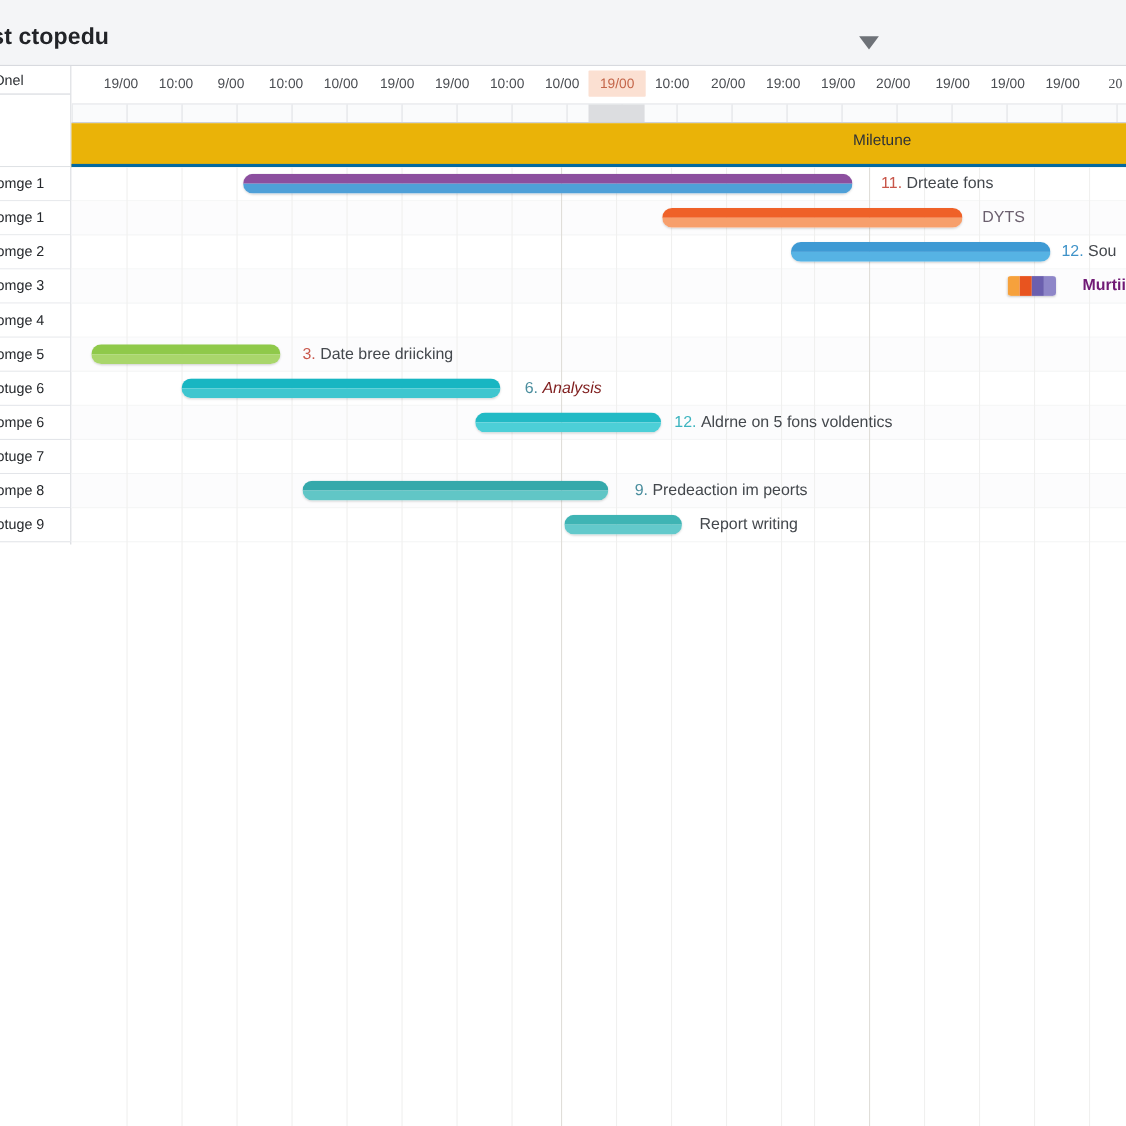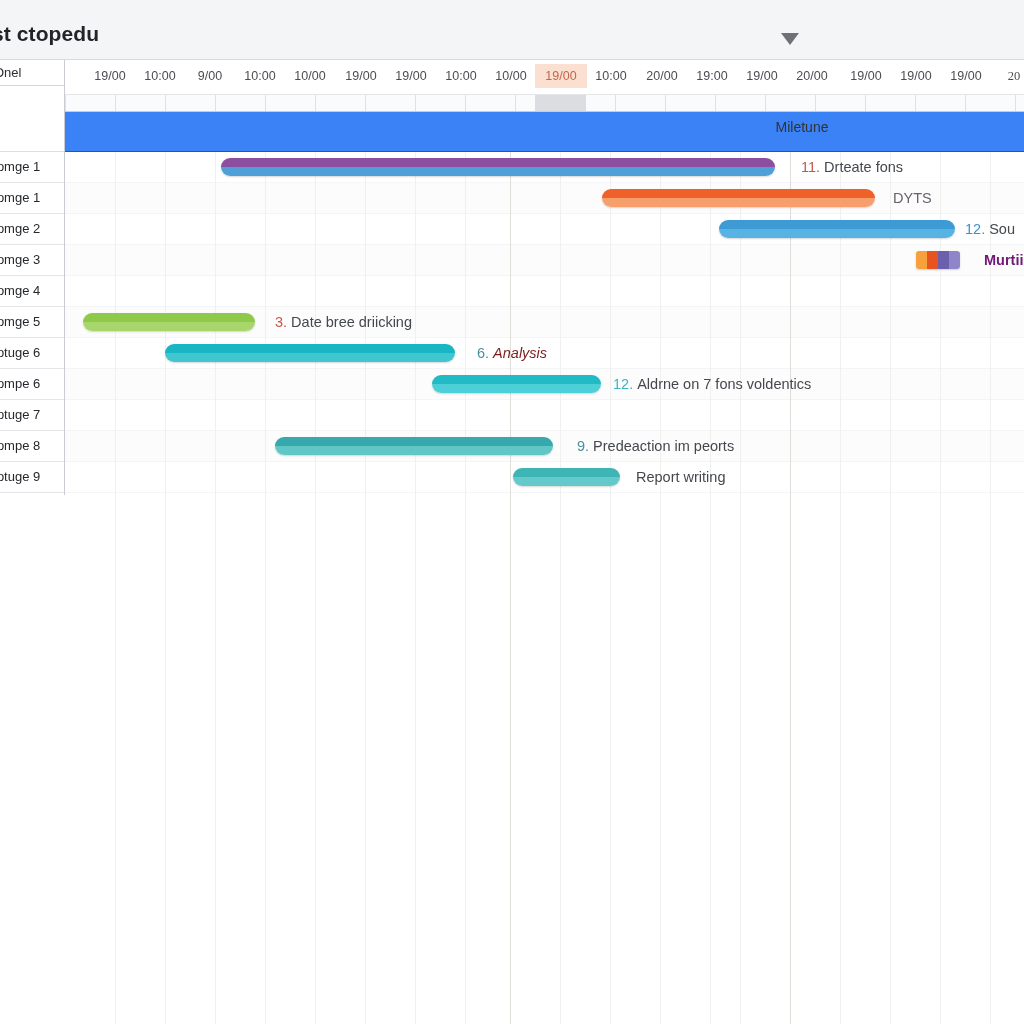--- a/index.html
+++ b/index.html
@@ -144,22 +144,22 @@
     transform: translateX(-9px);
     z-index: 4;
   }
 
   
   #sub-head {
     position: absolute;
     left: 65px; top: 112px;
     width: 959px;
     height: 40px;
-    background: #3b82f6;
-    border-bottom: 1px solid #0369a1;
+    background: #eab308;
+    border-bottom: 3px solid #0369a1;
   }
   #milestone-label {
     position: absolute;
     top: 7px;
     font-size: 14px;
     color: #2f3237;
     white-space: nowrap;
     transform: translateX(-50%);
   }
 
@@ -392,21 +392,21 @@
         <div class="bar-label" style="left: 210px; top: 162px;"><span class="num" style="color: rgb(200, 86, 74);">3.</span><span style="color: rgb(68, 72, 77);">Date bree driicking</span></div>
         <div class="bar" style="left: 100px; width: 290px; top: 192px;">
           <div class="top" style="background: rgb(23, 182, 194);"></div>
           <div class="bot" style="background: rgb(63, 198, 207);"></div>
         </div>
         <div class="bar-label" style="left: 412px; top: 193px;"><span class="num" style="color: rgb(75, 142, 158);">6.</span><span style="color: #7f1d1d; font-style: italic;">Analysis</span></div>
         <div class="bar" style="left: 367px; width: 169px; top: 223px;">
           <div class="top" style="background: rgb(34, 186, 197);"></div>
           <div class="bot" style="background: rgb(76, 207, 215);"></div>
         </div>
-        <div class="bar-label" style="left: 548px; top: 224px;"><span class="num" style="color: rgb(60, 180, 191);">12.</span><span style="color: rgb(68, 72, 77);">Aldrne on 7 fons voldentics</span></div>
+        <div class="bar-label" style="left: 548px; top: 224px;"><span class="num" style="color: rgb(60, 180, 191);">12.</span><span style="color: rgb(68, 72, 77);">Aldrne on 5 fons voldentics</span></div>
         <div class="bar" style="left: 210px; width: 278px; top: 285px;">
           <div class="top" style="background: rgb(53, 169, 171);"></div>
           <div class="bot" style="background: rgb(97, 198, 198);"></div>
         </div>
         <div class="bar-label" style="left: 512px; top: 286px;"><span class="num" style="color: rgb(75, 142, 158);">9.</span><span style="color: rgb(68, 72, 77); text-align: center;">Predeaction im peorts</span></div>
         <div class="bar" style="left: 448px; width: 107px; top: 316px;">
           <div class="top" style="background: rgb(63, 180, 180);"></div>
           <div class="bot" style="background: rgb(99, 201, 203);"></div>
         </div>
         <div class="bar-label" style="left: 571px; top: 317px;"><span style="color: rgb(68, 72, 77);">Report writing</span></div>

